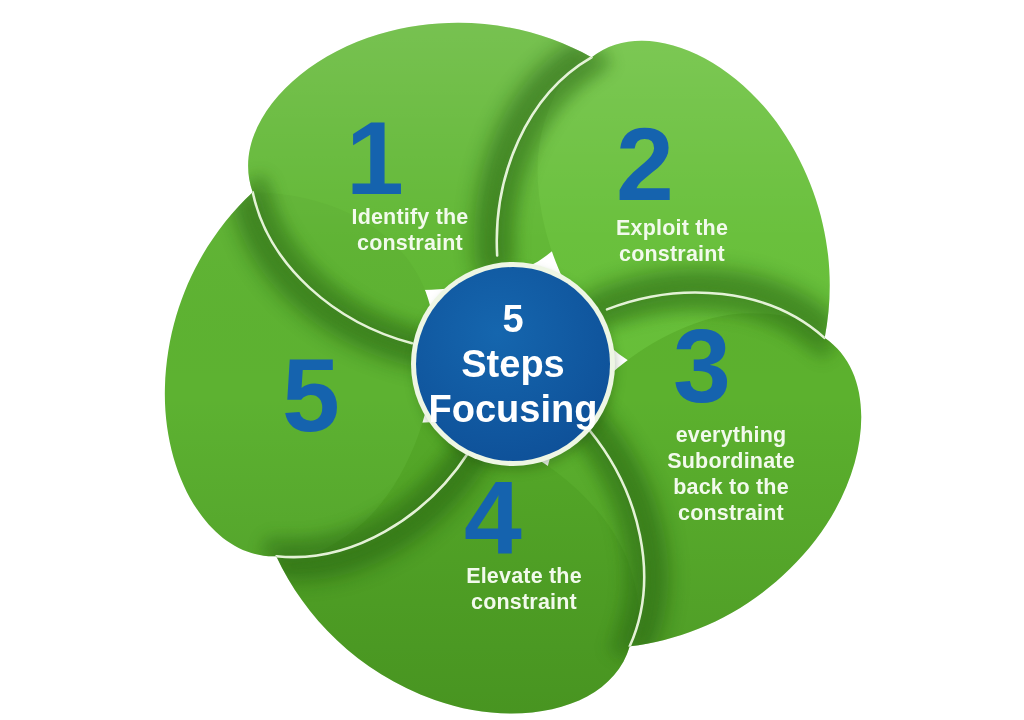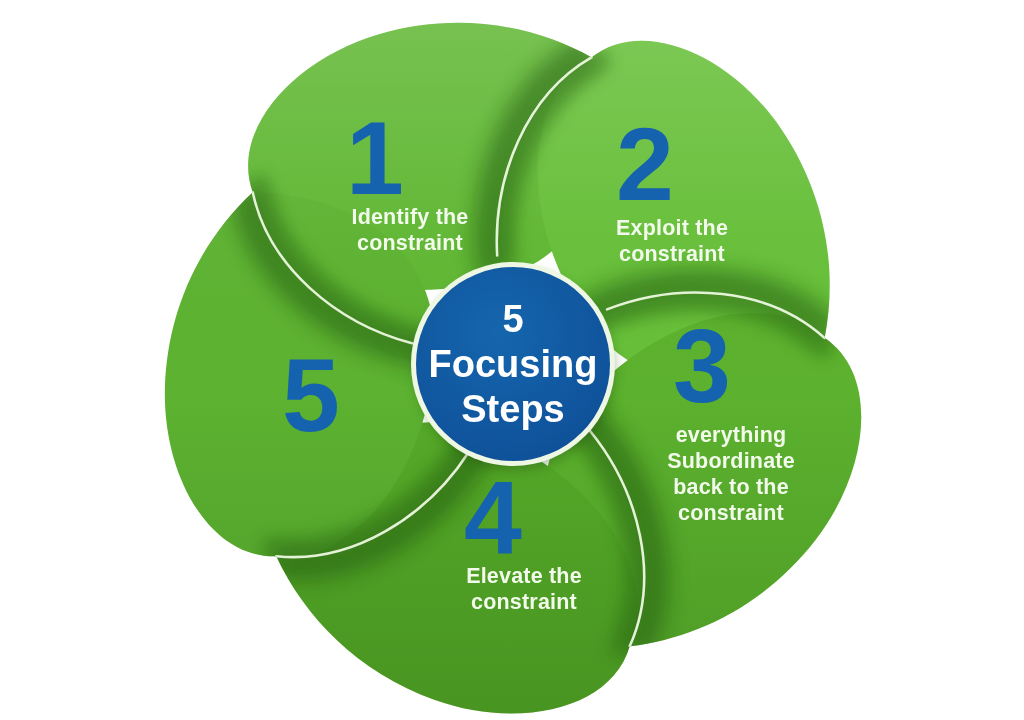--- a/index.html
+++ b/index.html
@@ -134,18 +134,18 @@
       <div>Elevate the</div>
       <div>constraint</div>
     </div>
 
     <div class="step-num" style="left:311px;top:395px">5</div>
     <div class="step-label" style="left:315px;top:463px">
     </div>
 
     <div class="center-text" style="left:513px;top:364px">
       <div>5</div>
+      <div>Steps</div>
       <div>Focusing</div>
-      <div>Steps</div>
     </div>
 
   </div>
 </div>
 
 </body></html>

